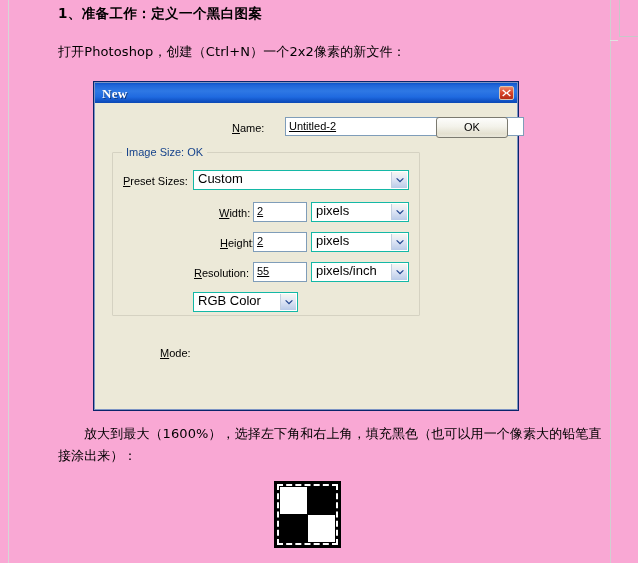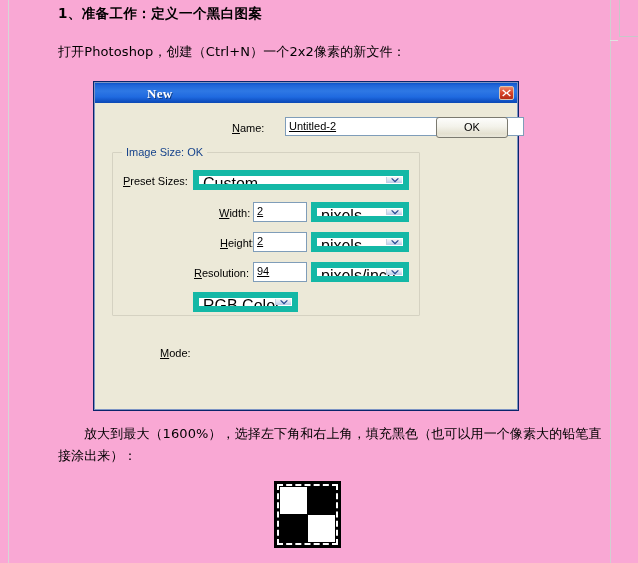--- a/index.html
+++ b/index.html
@@ -106,21 +106,20 @@
   }
   .dlg-title {
     position: absolute;
     left: 7px; top: 3px;
     color: #ffffff;
     font-family: "Liberation Serif", "DejaVu Serif", serif;
     font-size: 13px;
     font-weight: bold;
     letter-spacing: 0.3px;
     text-shadow: 1px 1px 0 rgba(0,0,0,0.45);
-    margin-left: 45px;
   }
   .dlg-close {
     position: absolute;
     right: 3px; top: 3px;
     width: 15px; height: 14px;
     background: linear-gradient(to bottom, #f08a6a 0%, #d8442a 48%, #b52a14 100%);
     border: 1px solid #d9c4b4;
     border-radius: 2px;
     box-sizing: border-box;
     cursor: pointer;
@@ -156,23 +155,23 @@
     padding: 0 0 0 3px;
     line-height: 16px;
     white-space: nowrap;
     overflow: hidden;
     text-decoration: underline;
   }
 
   .combo {
     position: absolute;
     background: #ffffff;
-    border: 6px solid #14b8a6;
-    box-sizing: border-box;
-    font-size: 16px;
+    border: 1px solid #14b8a6;
+    box-sizing: border-box;
+    font-size: 13px;
     font-family: "Liberation Sans", "DejaVu Sans", sans-serif;
     color: #000;
     padding: 0 0 0 4px;
     line-height: 16px;
     white-space: nowrap;
     overflow: hidden;
     cursor: pointer;
   }
   .combo .arrowbox {
     position: absolute;
@@ -354,21 +353,21 @@
           <span class="arrowbox">
             <svg width="10" height="7" viewBox="0 0 10 7">
                 <path d="M1 1.5 L5 5.5 L9 1.5 L7.6 1.2 L5 3.8 L2.4 1.2 Z" fill="#21458f"></path>
               </svg>
           </span>
         </div>
 
         <div class="lbl" style="left:81px; top:114px;">
           <u>R</u>esolution:
         </div>
-        <div class="textfield" style="left:140px; top:109px; width:54px; height:20px;">94</div>
+        <div class="textfield" style="left:140px; top:109px; width:54px; height:20px;">55</div>
         <div class="combo" style="left:198px; top:109px; width:98px; height:20px;">
           <span>pixels/inch</span>
           <span class="arrowbox">
             <svg width="10" height="7" viewBox="0 0 10 7">
                 <path d="M1 1.5 L5 5.5 L9 1.5 L7.6 1.2 L5 3.8 L2.4 1.2 Z" fill="#21458f"></path>
               </svg>
           </span>
         </div>
 
         <div class="lbl" style="left:47px; top:148px;margin-top:46px;">

